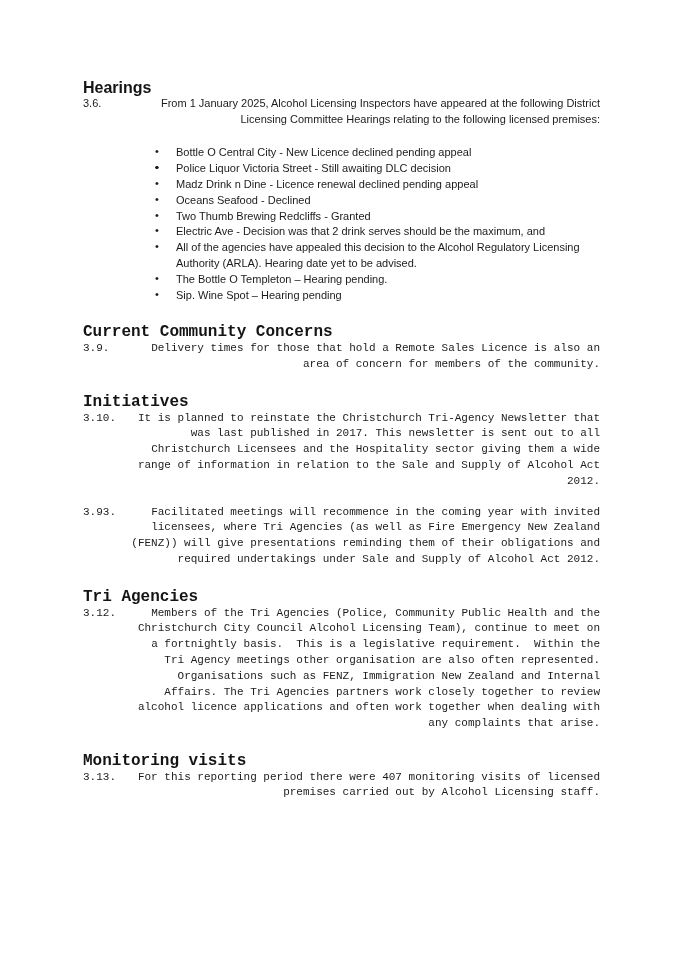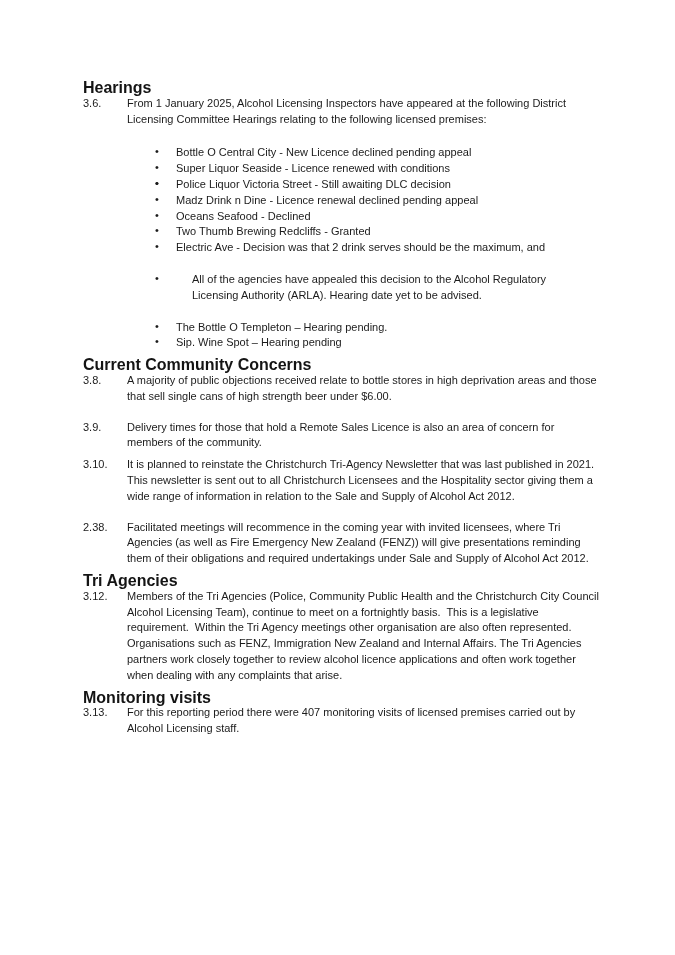--- a/index.html
+++ b/index.html
@@ -24,107 +24,103 @@
     left: 83px;
     width: 517px;
   }
   h2.heading {
     font-size: 16px;
     line-height: 15.8px;
     font-weight: 700;
     margin: 0;
     color: #141414;
   }
-  .section + .section { margin-top: 6px; }
+  .section + .section { margin-top: 22px; font-family: Liberation Mono, monospace; }
   .item { display: flex; }
   .item + .item { margin-top: 15px; }
   .num {
     flex: 0 0 44px;
     width: 44px;
   }
   .body { flex: 1; min-width: 0; }
   .para {
     margin: 0;
     white-space: pre-wrap;
+    text-align: right;
   }
   ul.bullets {
     list-style: none;
     margin: 18px 0 0 0;
     padding: 0;
   }
   li.bullet {
     position: relative;
     padding-left: 49px;
   }
   li.bullet .dot {
     position: absolute;
     left: 28px;
     top: -1px;
     font-size: 11px;
   }
   .btxt, .bnote { white-space: pre-wrap; }
-  .bnote { margin: 16px; }
+  .bnote { margin: 0; }
 </style>
 </head>
 <body>
 
 <div class="page">
   <div class="content">
 
     <div class="section">
       <h2 class="heading">Hearings</h2>
       <div class="item">
         <div class="num">3.6.</div>
         <div class="body">
           <p class="para">From 1 January 2025, Alcohol Licensing Inspectors have appeared at the following District Licensing Committee Hearings relating to the following licensed premises:</p>
           <ul class="bullets">
             <li class="bullet"><span class="dot">•</span><span class="btxt">Bottle O Central City - New Licence declined pending appeal</span></li>
-            <li class="bullet"><span class="dot">•</span><span class="btxt">Super Liquor Seaside - Licence renewed with conditions</span></li>
+            <li class="bullet"><span class="dot">•</span></li>
             <li class="bullet"><span class="dot">•</span></li>
             <li class="bullet"><span class="dot">•</span><span class="btxt">Police Liquor Victoria Street - Still awaiting DLC decision</span></li>
             <li class="bullet"><span class="dot">•</span><span class="btxt">Madz Drink n Dine - Licence renewal declined pending appeal</span></li>
             <li class="bullet"><span class="dot">•</span><span class="btxt">Oceans Seafood - Declined</span></li>
             <li class="bullet"><span class="dot">•</span><span class="btxt">Two Thumb Brewing Redcliffs - Granted</span></li>
             <li class="bullet"><span class="dot">•</span><span class="btxt">Electric Ave - Decision was that 2 drink serves should be the maximum, and</span></li>
             <li class="bullet">
               <span class="dot">•</span>
               <div class="bnote">All of the agencies have appealed this decision to the Alcohol Regulatory Licensing Authority (ARLA). Hearing date yet to be advised.</div>
             </li>
             <li class="bullet"><span class="dot">•</span><span class="btxt">The Bottle O Templeton – Hearing pending.</span></li>
             <li class="bullet"><span class="dot">•</span><span class="btxt">Sip. Wine Spot – Hearing pending</span></li>
           </ul>
         </div>
       </div>
     </div>
 
     <div class="section">
       <h2 class="heading">Current Community Concerns</h2>
       <div class="item">
-        <div class="num">3.8.</div>
-        <div class="body">
-          <p class="para">A majority of public objections received relate to bottle stores in high deprivation areas and those that sell single cans of high strength beer under $6.00.</p>
-        </div>
-      </div>
-      <div class="item">
         <div class="num">3.9.</div>
         <div class="body">
           <p class="para">Delivery times for those that hold a Remote Sales Licence is also an area of concern for members of the community.</p>
         </div>
       </div>
     </div>
 
     <div class="section">
+      <h2 class="heading">Initiatives</h2>
       <div class="item">
         <div class="num">3.10.</div>
         <div class="body">
-          <p class="para">It is planned to reinstate the Christchurch Tri-Agency Newsletter that was last published in 2021. This newsletter is sent out to all Christchurch Licensees and the Hospitality sector giving them a wide range of information in relation to the Sale and Supply of Alcohol Act 2012.</p>
+          <p class="para">It is planned to reinstate the Christchurch Tri-Agency Newsletter that was last published in 2017. This newsletter is sent out to all Christchurch Licensees and the Hospitality sector giving them a wide range of information in relation to the Sale and Supply of Alcohol Act 2012.</p>
         </div>
       </div>
       <div class="item">
-        <div class="num">2.38.</div>
+        <div class="num">3.93.</div>
         <div class="body">
           <p class="para">Facilitated meetings will recommence in the coming year with invited licensees, where Tri Agencies (as well as Fire Emergency New Zealand (FENZ)) will give presentations reminding them of their obligations and required undertakings under Sale and Supply of Alcohol Act 2012.</p>
         </div>
       </div>
     </div>
 
     <div class="section">
       <h2 class="heading">Tri Agencies</h2>
       <div class="item">
         <div class="num">3.12.</div>

